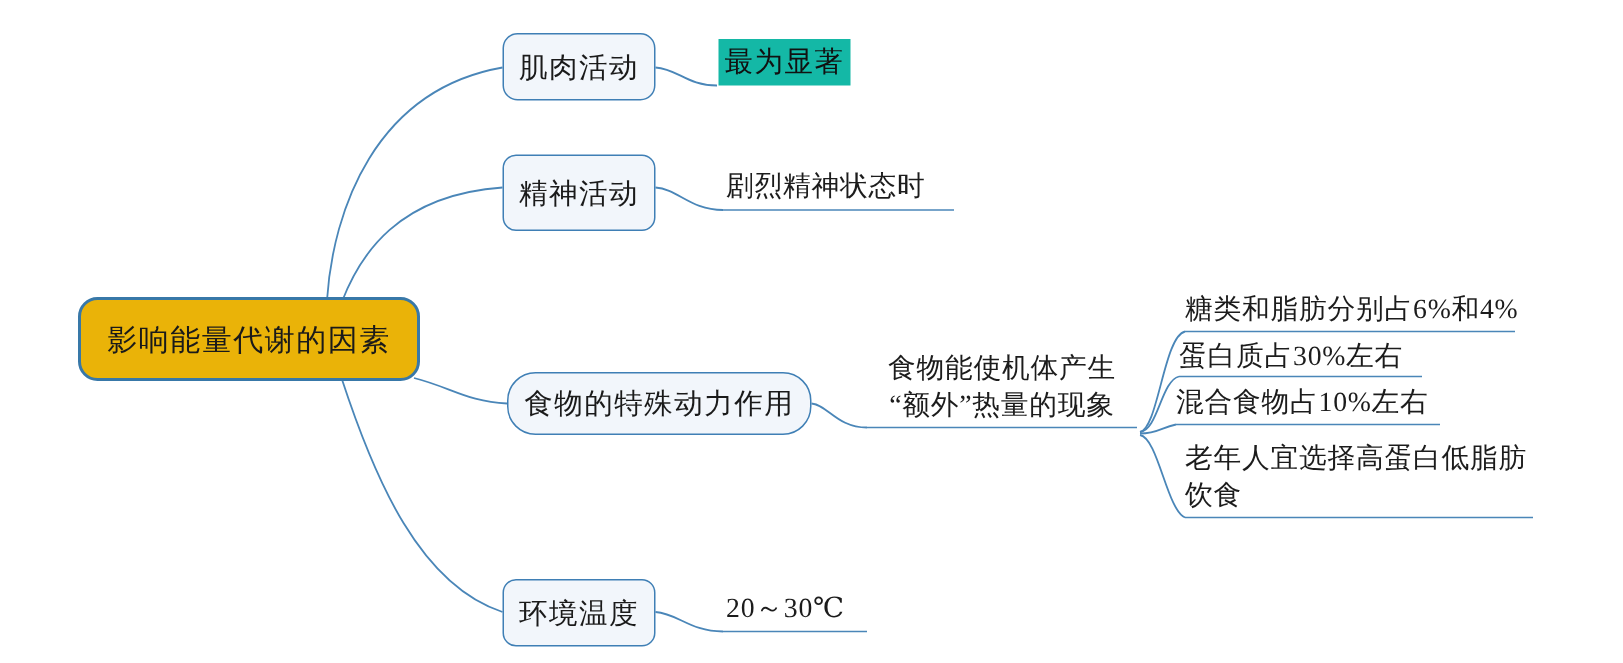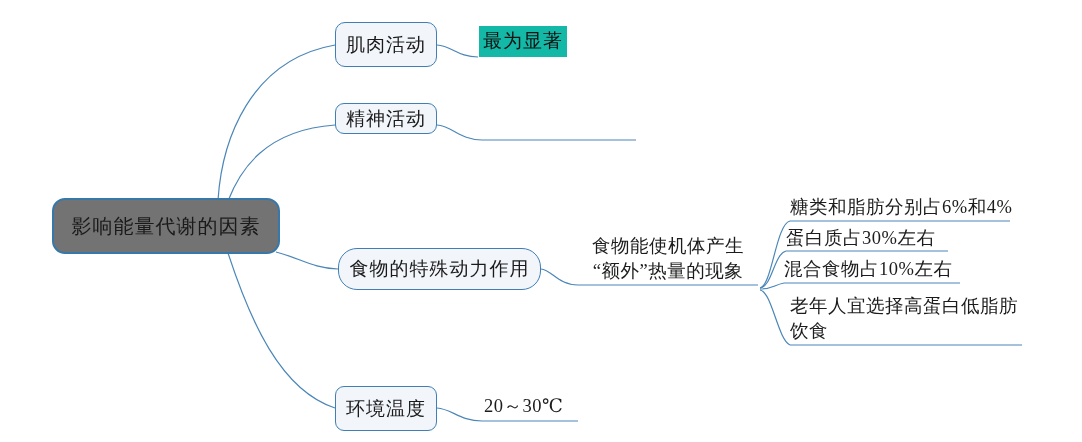--- a/index.html
+++ b/index.html
@@ -31,21 +31,21 @@
     justify-content: center;
     background: #f2f6fb;
     border: 1.4px solid #3f7fb5;
     border-radius: 9px;
     color: #1a1a1a;
     white-space: nowrap;
   }
   .node-root {
     border: 2.6px solid #3878a8;
     border-radius: 13px;
-    background: #737373;
+    background: #eab308;
     font-size: 20px;
     letter-spacing: 1px;
   }
   .node-branch {
     font-size: 19px;
     letter-spacing: 1px;
   }
   .leaf {
     position: absolute;
     color: #1c1c1c;
@@ -112,23 +112,24 @@
     <span>影响能量代谢的因素</span>
   </div>
 
   <div class="node node-branch" style="left:335px; top:22px; width:102px; height:45px;border-radius:10px;">
     <span>肌肉活动</span>
   </div>
   <div class="highlight" style="left:479px; top:26px;">
     <span>最为显著</span>
   </div>
 
-  <div class="node node-branch" style="left:335px; top:103px; width:102px; height:31px;">
+  <div class="node node-branch" style="left:335px; top:103px; width:102px; height:51px;">
     <span>精神活动</span>
   </div>
+  <div class="leaf" style="left:484px; top:113px; width:170px;">剧烈精神状态时</div>
 
   <div class="node node-branch" style="left:338px; top:248px; width:203px; height:42px;border-radius:19px;">
     <span>食物的特殊动力作用</span>
   </div>
   <div class="leaf leaf-center" style="left:578px; top:234px; width:180px;">食物能使机体产生
 “额外”热量的现象</div>
 
   <div class="leaf" style="left:790px; top:195px; width:240px;">糖类和脂肪分别占6%和4%</div>
   <div class="leaf" style="left:786px; top:226px; width:240px;">蛋白质占30%左右</div>
   <div class="leaf" style="left:784px; top:257px; width:240px;">混合食物占10%左右</div>

